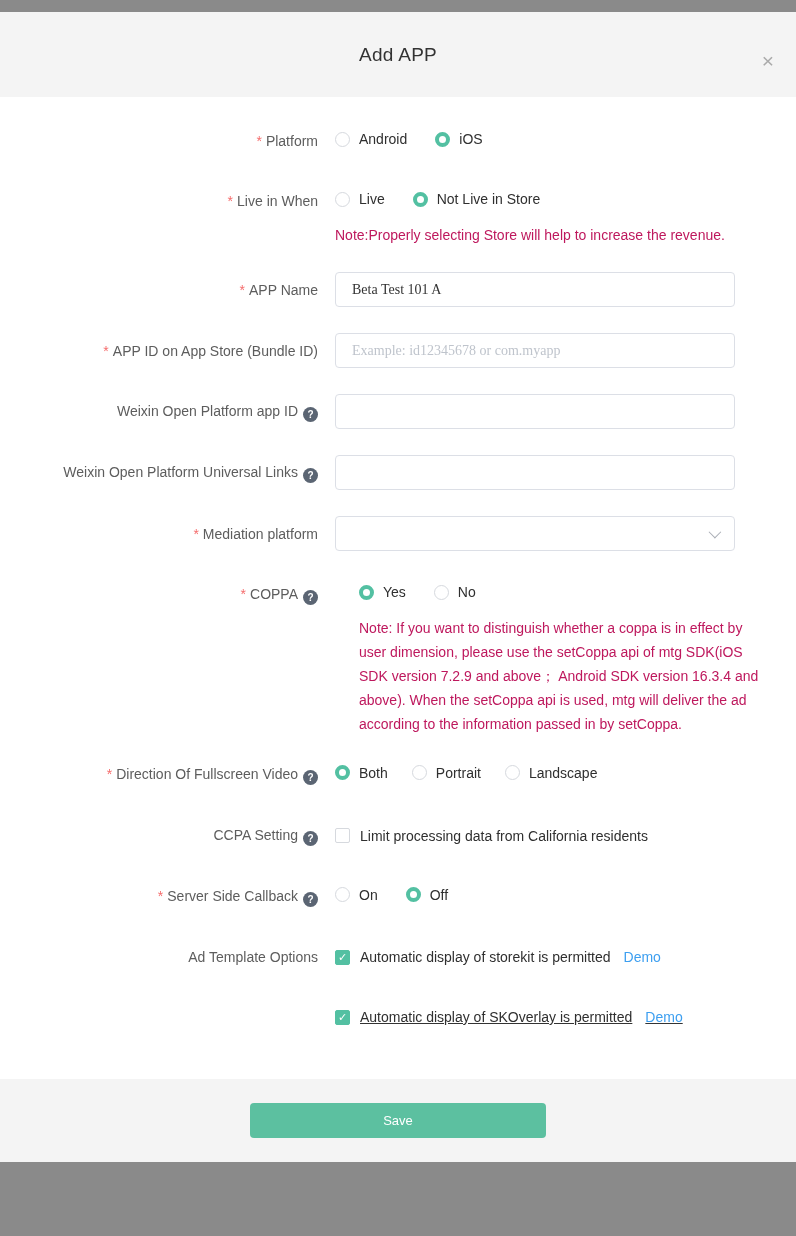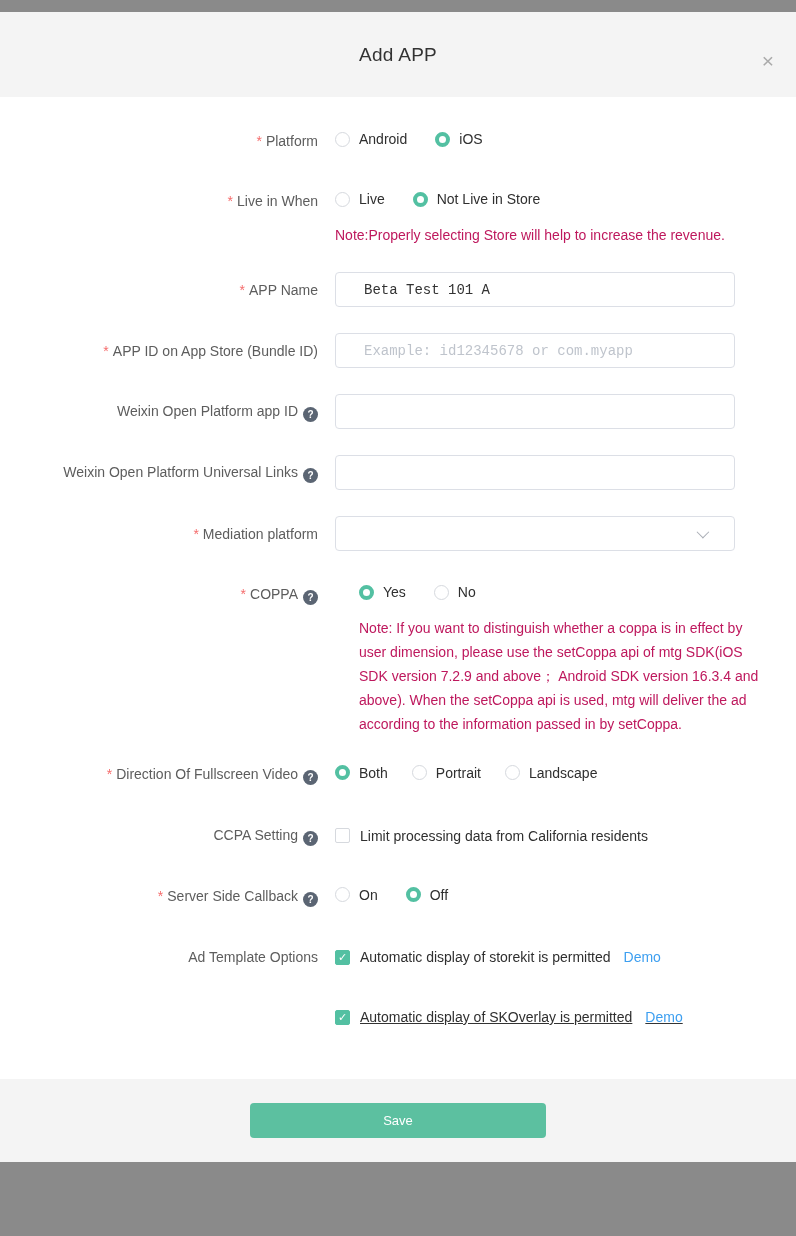--- a/index.html
+++ b/index.html
@@ -98,24 +98,24 @@
     line-height: 13px;
     text-align: center;
   }
 
   
   .text-input, .select-box {
     width: 400px;
     height: 35px;
     border: 1px solid #dcdfe6;
     border-radius: 4px;
-    padding: 0 28px;
+    padding: 0 16px;
     font-size: 14px;
     color: #333;
-    font-family: Liberation Mono, monospace;
+    font-family: Liberation Serif, serif;
     background: #fff;
     outline: none;
   }
   .text-input::placeholder { color: #bfc4cc; }
   .select-box {
     display: flex;
     align-items: center;
     justify-content: flex-end;
     cursor: pointer;
   }

